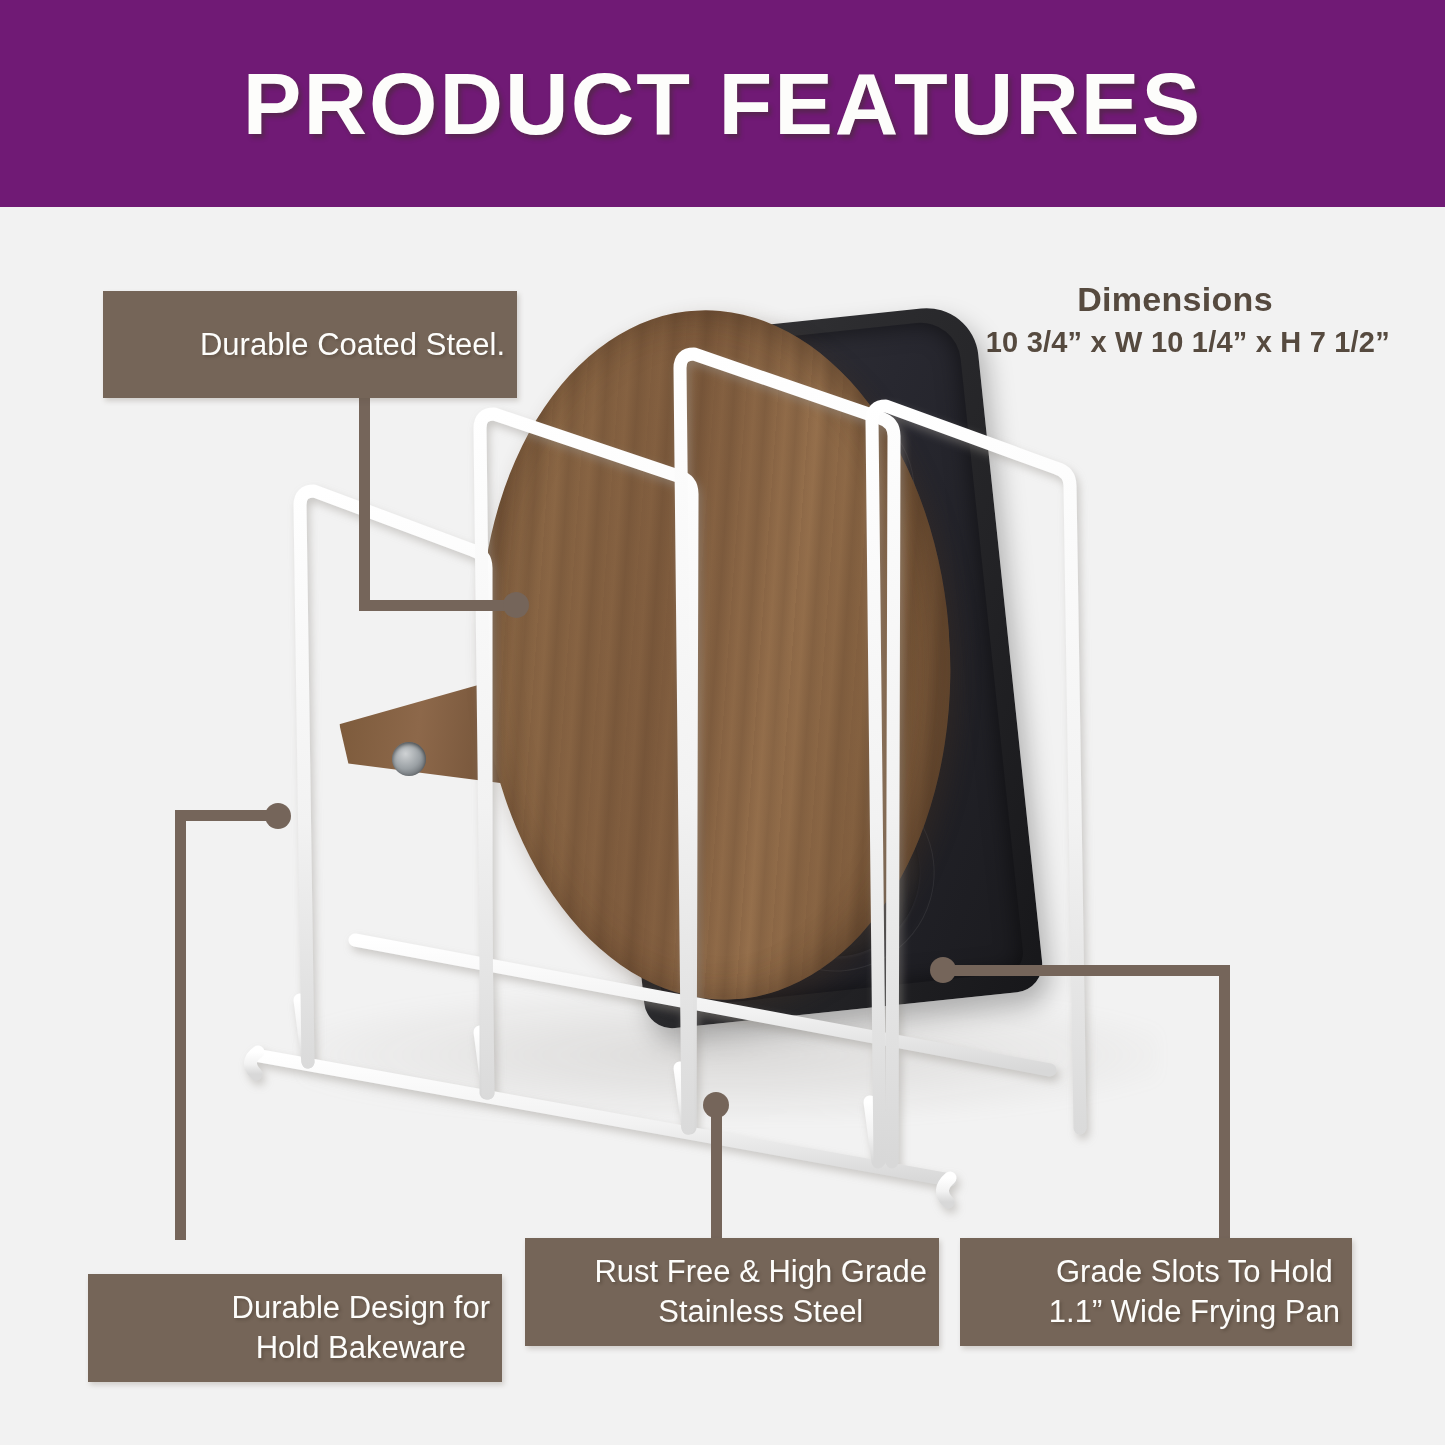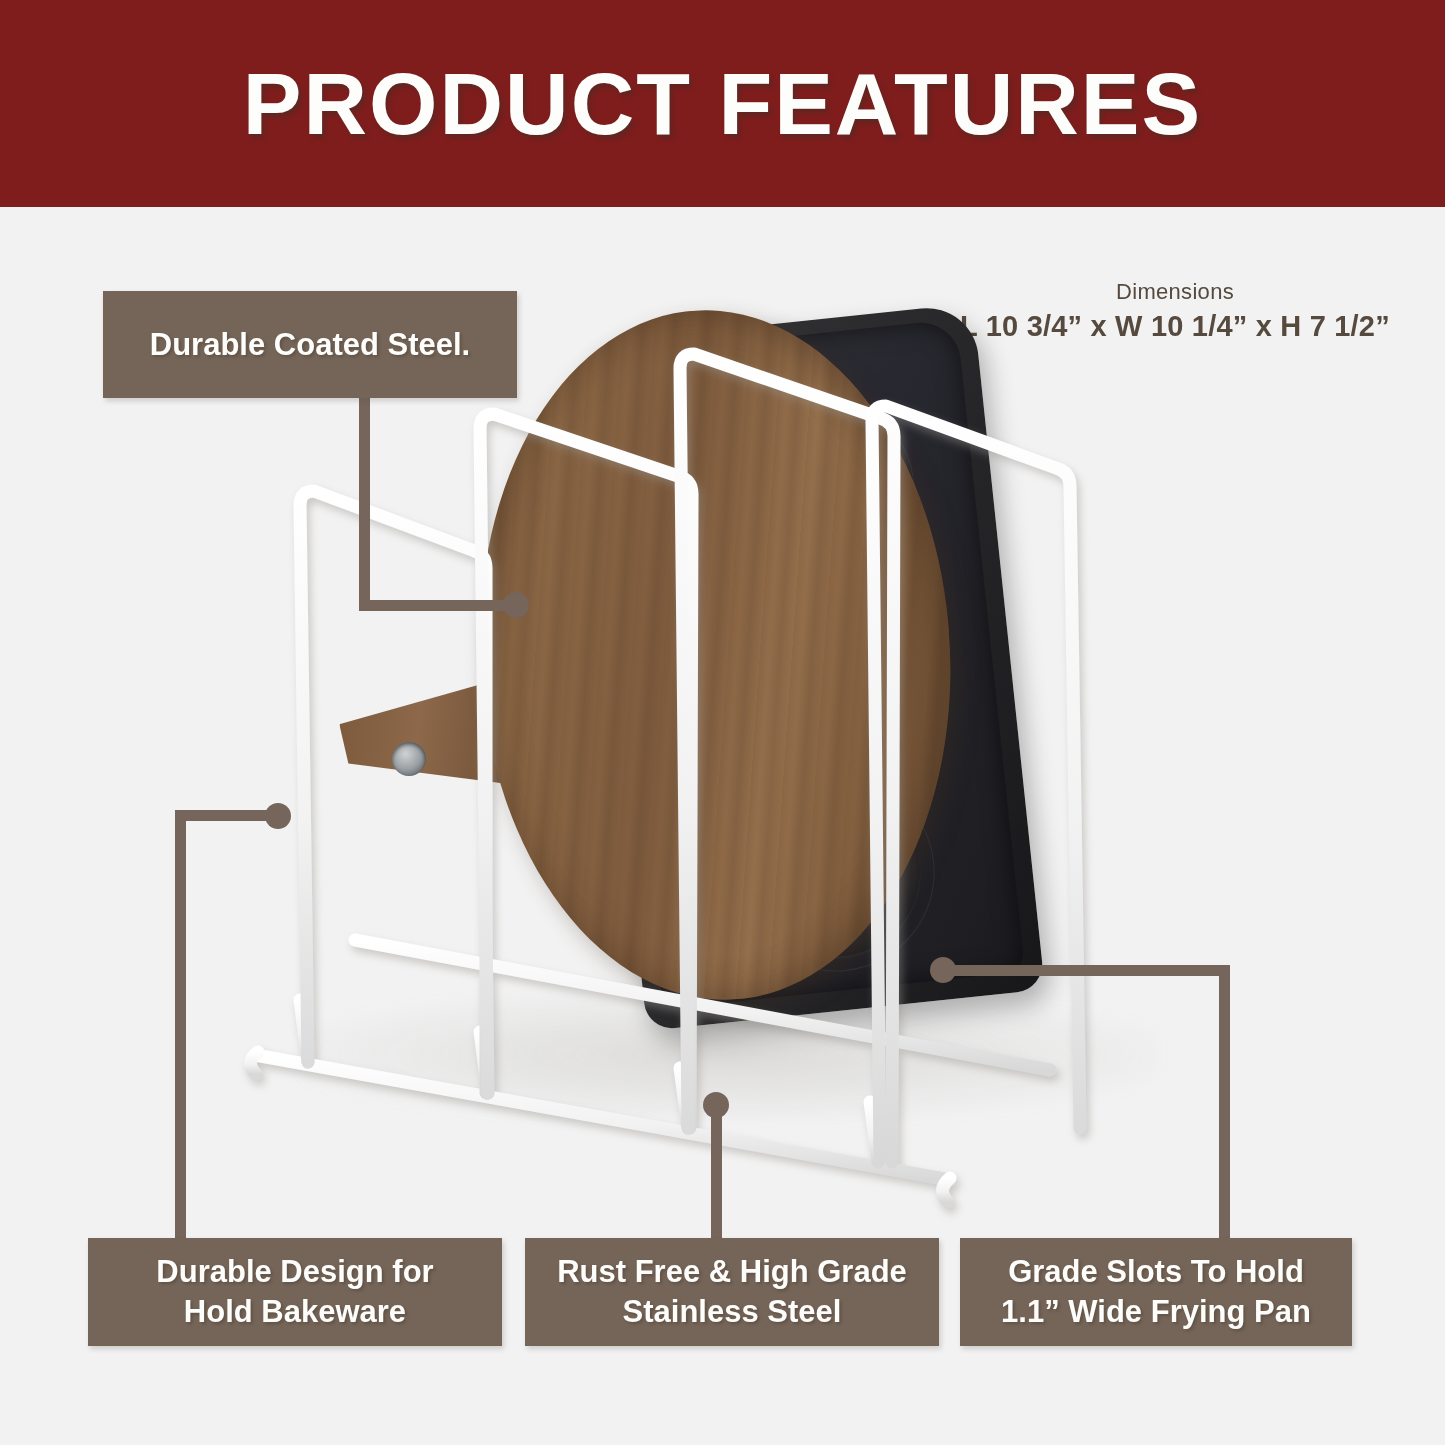--- a/index.html
+++ b/index.html
@@ -16,21 +16,21 @@
     font-family: "Liberation Sans", sans-serif;
   }
 
   
   .banner {
     position: absolute;
     left: 0;
     top: 0;
     width: 1445px;
     height: 207px;
-    background: #7f1d1d;
+    background: #701a75;
   }
   .banner-title {
     position: absolute;
     left: 0;
     top: 0;
     width: 1445px;
     height: 207px;
     display: flex;
     align-items: center;
     justify-content: center;
@@ -46,51 +46,51 @@
   .dims {
     position: absolute;
     left: 915px;
     top: 278px;
     width: 520px;
     text-align: center;
     color: #564a3f;
     line-height: 1.28;
   }
   .dims-title {
-    font-size: 22px;
-    font-weight: normal;
+    font-size: 34px;
+    font-weight: bold;
     letter-spacing: 0.3px;
   }
   .dims-value {
     font-size: 29px;
     font-weight: bold;
     letter-spacing: 0.2px;
     margin-top: 2px;
   }
 
   
   .label-box {
     position: absolute;
     background: #756558;
     color: #fdfdfb;
     display: flex;
     align-items: center;
-    justify-content: center;
+    justify-content: flex-end;
     text-align: center;
-    font-weight: bold;
+    font-weight: normal;
     font-size: 31px;
     line-height: 1.28;
     box-shadow: 2px 3px 5px rgba(90,78,66,0.22);
     padding: 0 12px;
     box-sizing: border-box;
   }
   .label-box span { text-shadow: 2px 2px 3px rgba(60,48,38,0.35); }
 
   #box-coated-steel { left: 103px; top: 291px;  width: 414px; height: 107px; }
-  #box-large-bakeware { left: 88px;  top: 1238px; width: 414px; height: 108px; }
+  #box-large-bakeware { left: 88px;  top: 1274px; width: 414px; height: 108px; }
   #box-stainless    { left: 525px; top: 1238px; width: 414px; height: 108px; }
   #box-four-slots   { left: 960px; top: 1238px; width: 392px; height: 108px; }
 
   
   .lead {
     position: absolute;
     background: #75655a;
   }
   .dot {
     position: absolute;

